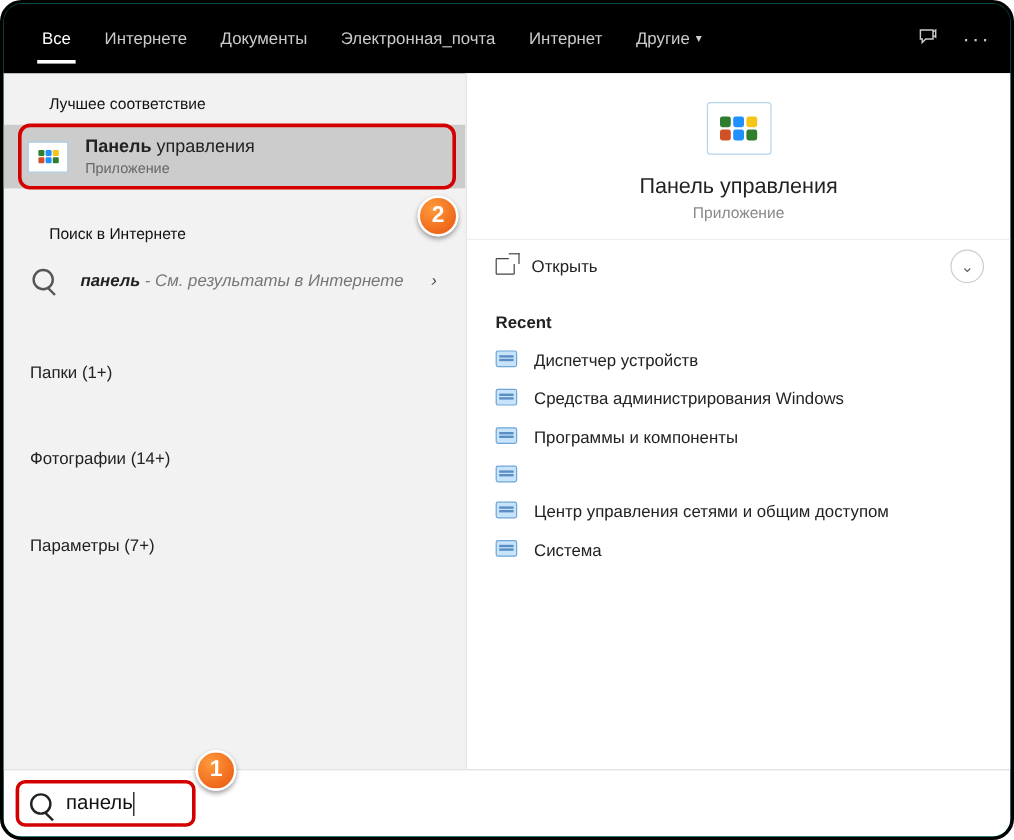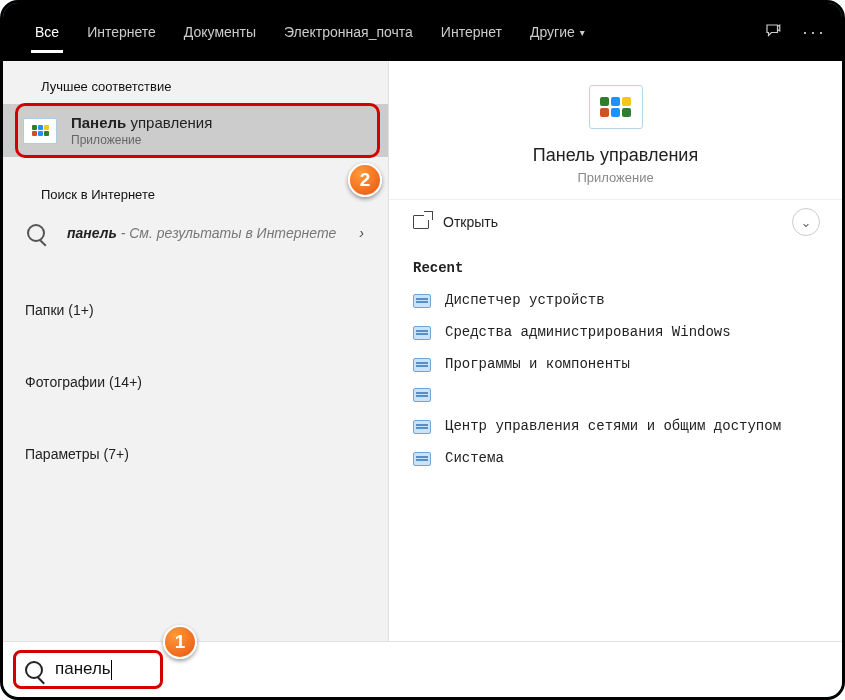--- a/index.html
+++ b/index.html
@@ -48,23 +48,23 @@
   .big-icon .dot { width:9px; height:9px; border-radius:2px; }
   .preview-title { font-size:18px; color:#222; }
   .preview-sub { font-size:13px; color:#888; margin-top:4px; }
 
   .actions { border-top:1px solid #eee; }
   .action-row { display:flex; align-items:center; padding:14px 24px; gap:14px; font-size:14px; color:#222; cursor:pointer; position:relative; }
   .open-icon { width:16px; height:14px; border:1.5px solid #444; border-radius:1px; position:relative; }
   .open-icon::after { content:""; position:absolute; width:8px; height:8px; border-top:1.5px solid #444; border-right:1.5px solid #444; top:-5px; right:-5px; background:#fff; }
   .expand-btn { position:absolute; right:22px; top:50%; transform:translateY(-50%); width:28px; height:28px; border:1px solid #ccc; border-radius:50%; display:flex; align-items:center; justify-content:center; font-size:13px; color:#666; }
 
-  .recent-section { padding: 6px 24px 0; overflow:hidden;font-family:Liberation Mono, monospace; }
+  .recent-section { padding: 6px 24px 0; overflow:hidden; }
   .recent-header { font-size:14px; font-weight:600; color:#222; margin: 10px 0 8px; }
-  .recent-item { display:flex; align-items:flex-end; gap:14px; padding:8px 0; font-size:14px; color:#222; }
+  .recent-item { display:flex; align-items:flex-start; gap:14px; padding:8px 0; font-size:14px; color:#222; }
   .mini-icon { width:18px; height:14px; background:#c9e3fb; border:1px solid #6ea5d8; border-radius:2px; flex:none; position:relative; }
   .mini-icon::after { content:""; position:absolute; left:2px; right:2px; top:3px; height:2px; background:#5a8fc6; box-shadow: 0 3px 0 #5a8fc6; }
 
   
   .searchbar { position:absolute; left:0; right:0; bottom:0; height:56px; background:#fff; border-top:1px solid #e2e2e2; display:flex; align-items:center; padding: 0 22px; z-index:2; }
   .search-outline { position:absolute; left:10px; width:150px; top:8px; bottom:8px; border:3px solid #d40000; border-radius:8px; pointer-events:none; }
   .search-mag { width:18px; height:18px; border:2px solid #222; border-radius:50%; position:relative; margin-right:12px; flex:none; }
   .search-mag::after { content:""; position:absolute; width:2px; height:9px; background:#222; bottom:-8px; right:-1px; transform:rotate(-45deg); }
   .search-input { border:none; outline:none; font-size:17px; color:#111; background:transparent; width:200px; }
   .cursor { display:inline-block; width:1px; height:20px; background:#000; vertical-align:middle; animation: blink 1s step-end infinite; }

